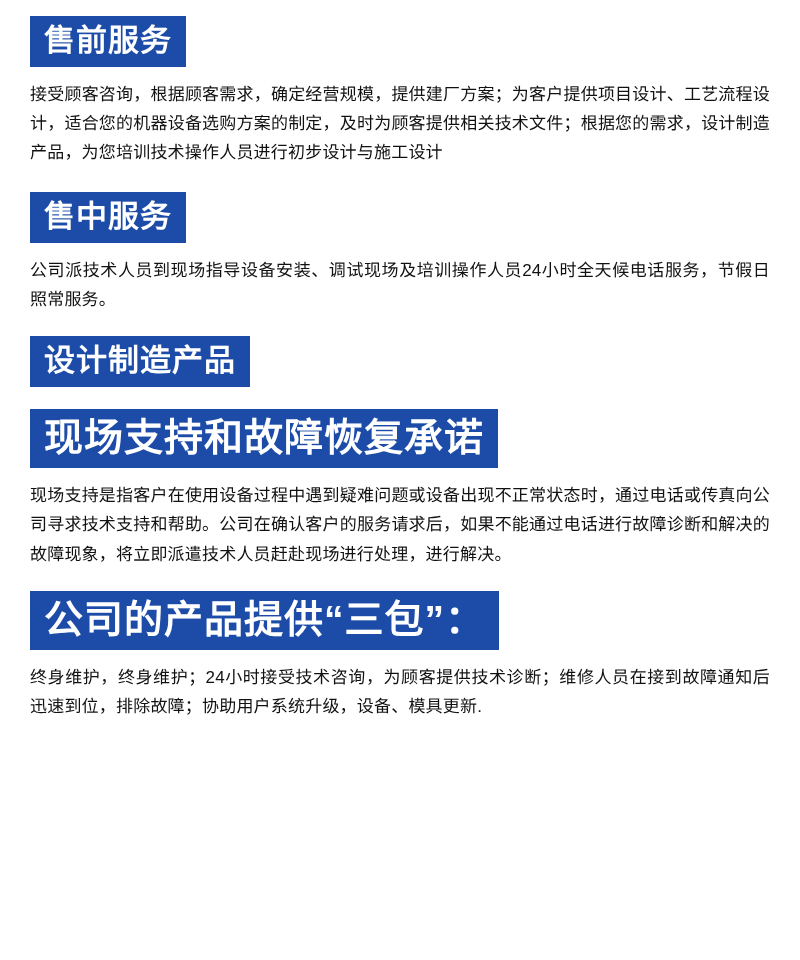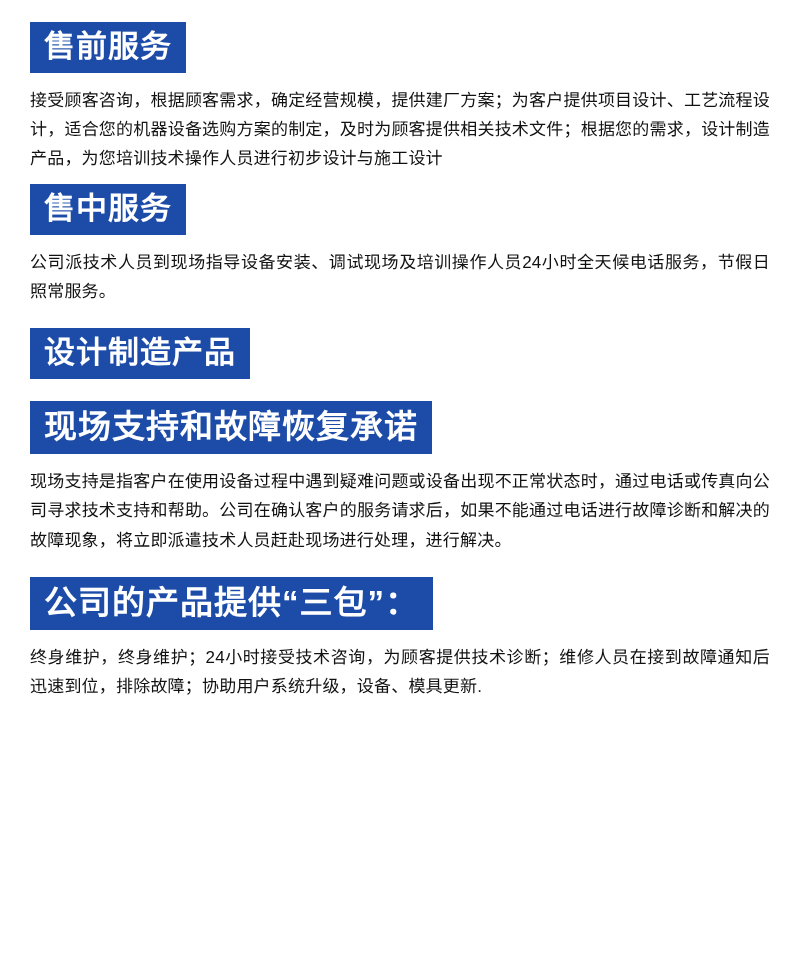--- a/index.html
+++ b/index.html
@@ -11,53 +11,53 @@
     width: 800px;
     height: 960px;
     font-family: "Liberation Sans", "DejaVu Sans", sans-serif;
     color: #1a1a1a;
     overflow: hidden;
   }
   .page {
     width: 800px;
     height: 960px;
     box-sizing: border-box;
-    padding: 18px 30px 0 30px;
+    padding: 12px 30px 0 30px;
     position: relative;
   }
   .section {
     margin-bottom: 10px;
   }
   .heading {
     display: inline-block;
     background: #1c4ca8;
     color: #ffffff;
     font-weight: bold;
     font-size: 31px;
     line-height: 1.0;
     letter-spacing: 1px;
     padding: 9px 14px 11px 14px;
     font-family: "Liberation Sans", "DejaVu Sans", sans-serif;
     white-space: nowrap;
   }
   .heading.wide {
-    font-size: 33px;
+    font-size: 39px;
   }
   .body-text {
     font-size: 17px;
     line-height: 1.72;
     color: #111111;
     margin-top: 13px;
     margin-bottom: 0;
     text-align: justify;
     letter-spacing: 0.2px;
     font-family: "Liberation Sans", "DejaVu Sans", sans-serif;
   }
   .s1 { margin-top: 4px; }
-  .s2 { margin-top: 10px; }
+  .s2 { margin-top: 24px; }
   .s3 { margin-top: 22px; }
   .s4 { margin-top: 22px; }
   .s5 { margin-top: 22px; }
 </style>
 </head>
 <body>
 
 <div class="page">
 
   <div class="section s1">

